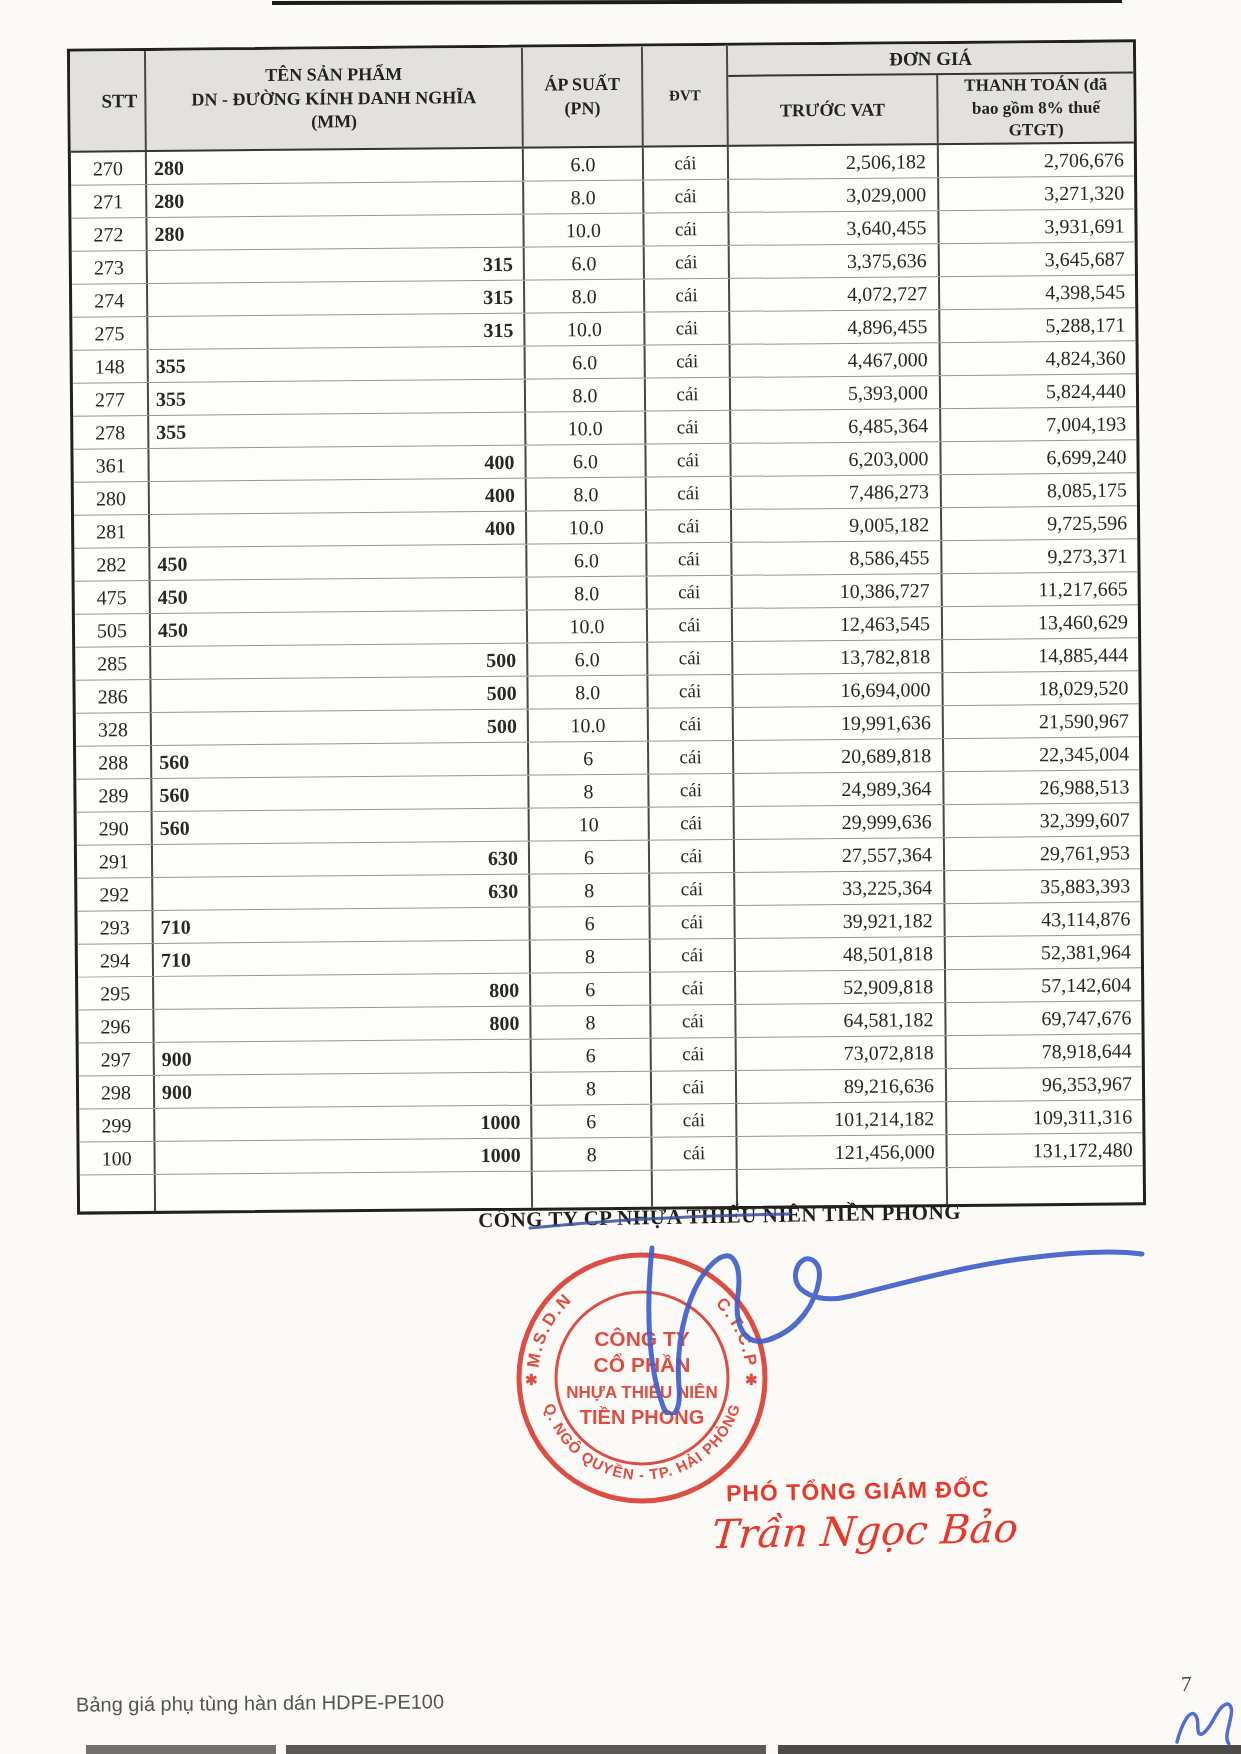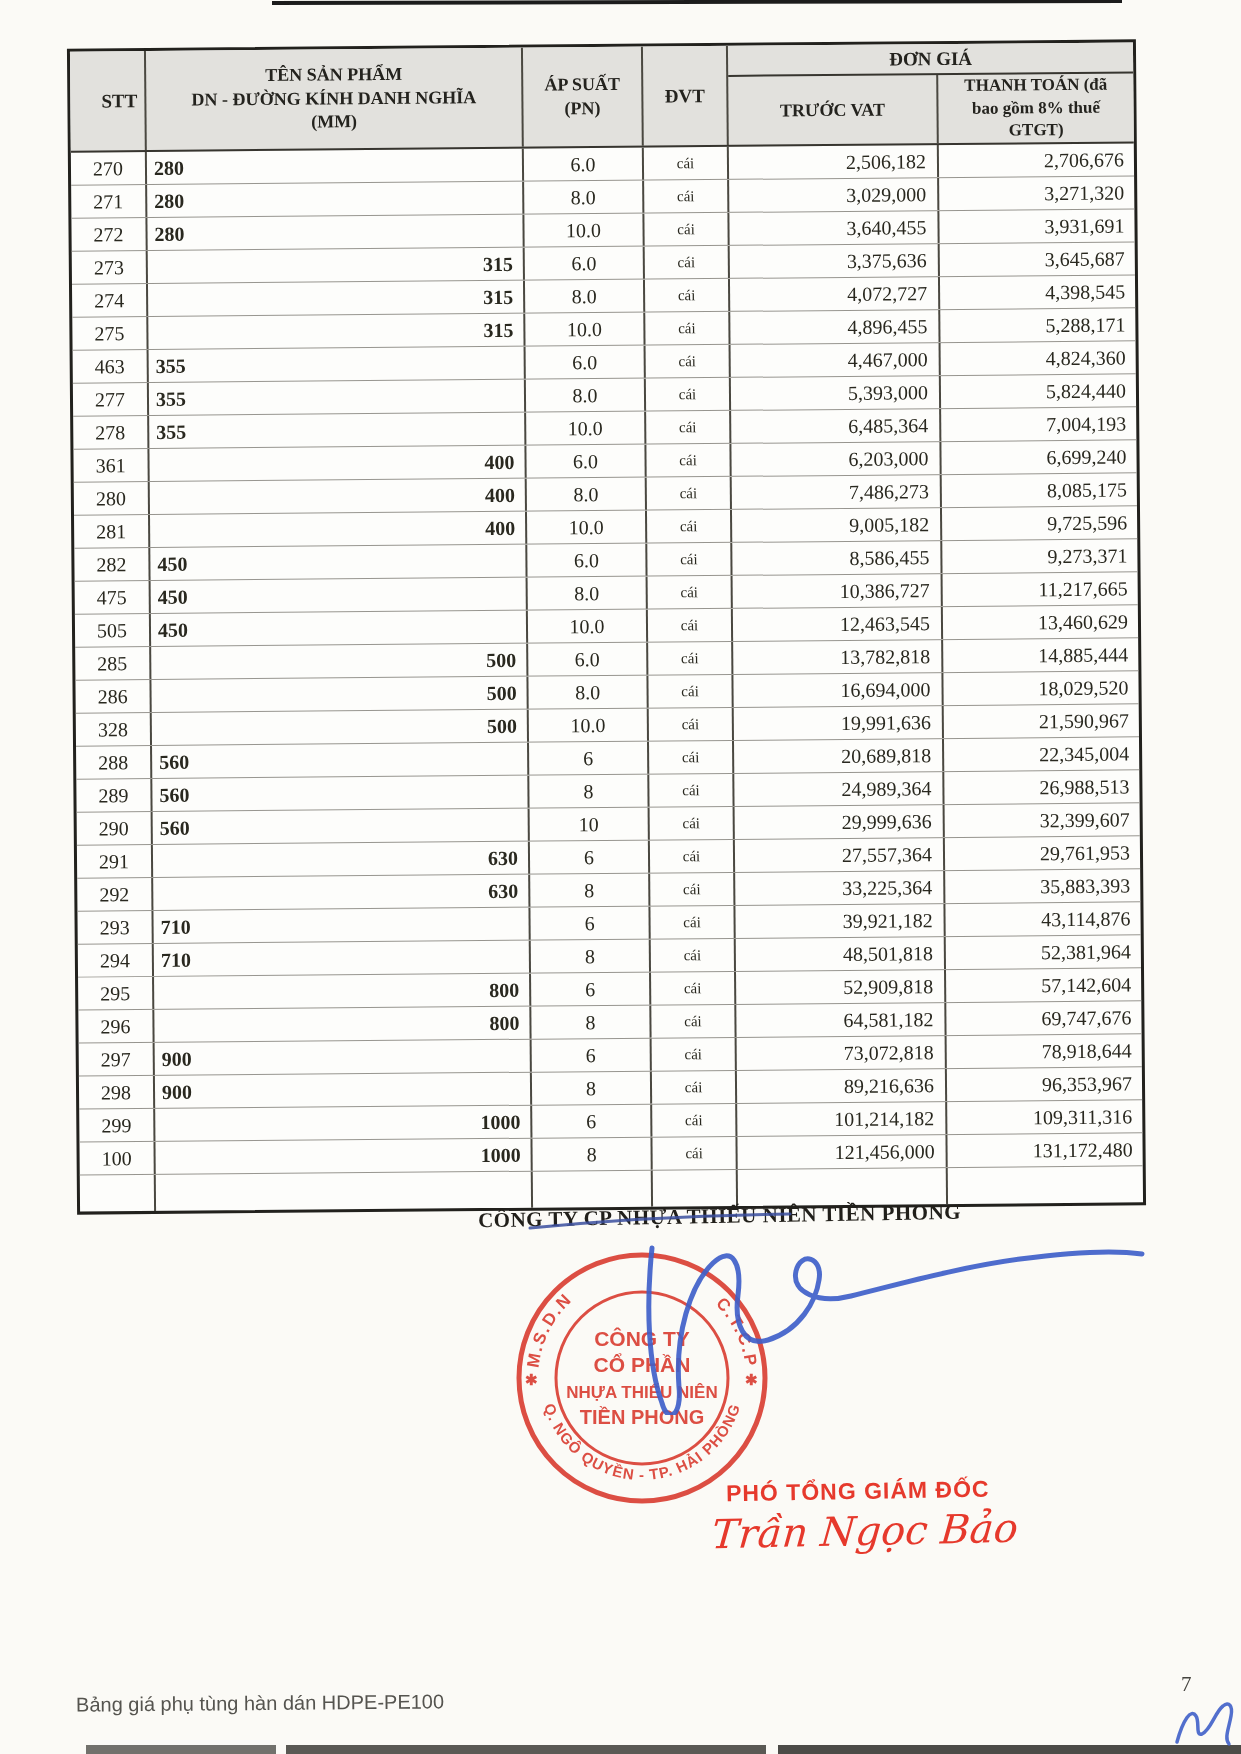--- a/index.html
+++ b/index.html
@@ -40,21 +40,21 @@
     border-bottom:2px solid #37352f;
   }
   .th {
     display:flex; flex-direction:column; align-items:center; justify-content:center;
     font-weight:bold; text-align:center; color:#24231e;
     border-right:2px solid #4a4840; box-sizing:border-box;
   }
   .h-stt      { grid-column:1; grid-row:1/3; font-size:19px;margin-left:24px; }
   .h-product  { grid-column:2; grid-row:1/3; font-size:18px; line-height:1.3; }
   .h-pn       { grid-column:3; grid-row:1/3; font-size:18px; line-height:1.3; }
-  .h-dvt      { grid-column:4; grid-row:1/3; font-size:19px;align-items:center; }
+  .h-dvt      { grid-column:4; grid-row:1/3; font-size:15px;align-items:center; }
   .h-dongia   { grid-column:5/7; grid-row:1; font-size:19px; border-right:none; border-bottom:2px solid #37352f; }
   .h-truocvat { grid-column:5; grid-row:2; font-size:18px; }
   .h-thanhtoan{ grid-column:6; grid-row:2; font-size:17px; line-height:1.35; border-right:none; }
 
   .tbody .tr, .tr.empty {
     display:grid;
     grid-template-columns:76px 377px 120px 85px 210px 195px;
     height:32px;
   }
   .tbody .tr { border-top:1px solid #97958f; }
@@ -64,21 +64,21 @@
     display:flex; align-items:center; box-sizing:border-box;
     border-right:2px solid #4a4840;
     font-size:20px; color:#29281f;
     overflow:hidden; white-space:nowrap;
   }
   .c-stt { justify-content:center; }
   .c-dn  { font-weight:bold; }
   .dn-left  { justify-content:flex-start; padding-left:7px; }
   .dn-right { justify-content:flex-end;  padding-right:10px; }
   .c-pn  { justify-content:center; }
-  .c-dvt { justify-content:center; font-size:15px; }
+  .c-dvt { justify-content:center; font-size:19px; }
   .c-pre { justify-content:flex-end; padding-right:11px; }
   .c-tt  { justify-content:flex-end; padding-right:10px; border-right:none; }
 
   
   .company-line {
     position:absolute; left:478px; top:1204px;
     font-size:21px; font-weight:bold; letter-spacing:.5px;
     color:#211f1a; transform:rotate(-1deg); white-space:nowrap;
   }
   .stamp-svg { position:absolute; left:507px; top:1243px; width:270px; height:270px; opacity:.9; }
@@ -198,21 +198,21 @@
     <div class="tr">
       <div class="td c-stt">275</div>
       <div class="td c-dn dn-right">315</div>
       <div class="td c-pn">10.0</div>
       <div class="td c-dvt">cái</div>
       <div class="td c-pre">4,896,455</div>
       <div class="td c-tt">5,288,171</div>
     </div>
 
     <div class="tr">
-      <div class="td c-stt">463</div>
+      <div class="td c-stt">148</div>
       <div class="td c-dn dn-left">355</div>
       <div class="td c-pn">6.0</div>
       <div class="td c-dvt">cái</div>
       <div class="td c-pre">4,467,000</div>
       <div class="td c-tt">4,824,360</div>
     </div>
 
     <div class="tr">
       <div class="td c-stt">277</div>
       <div class="td c-dn dn-left">355</div>

